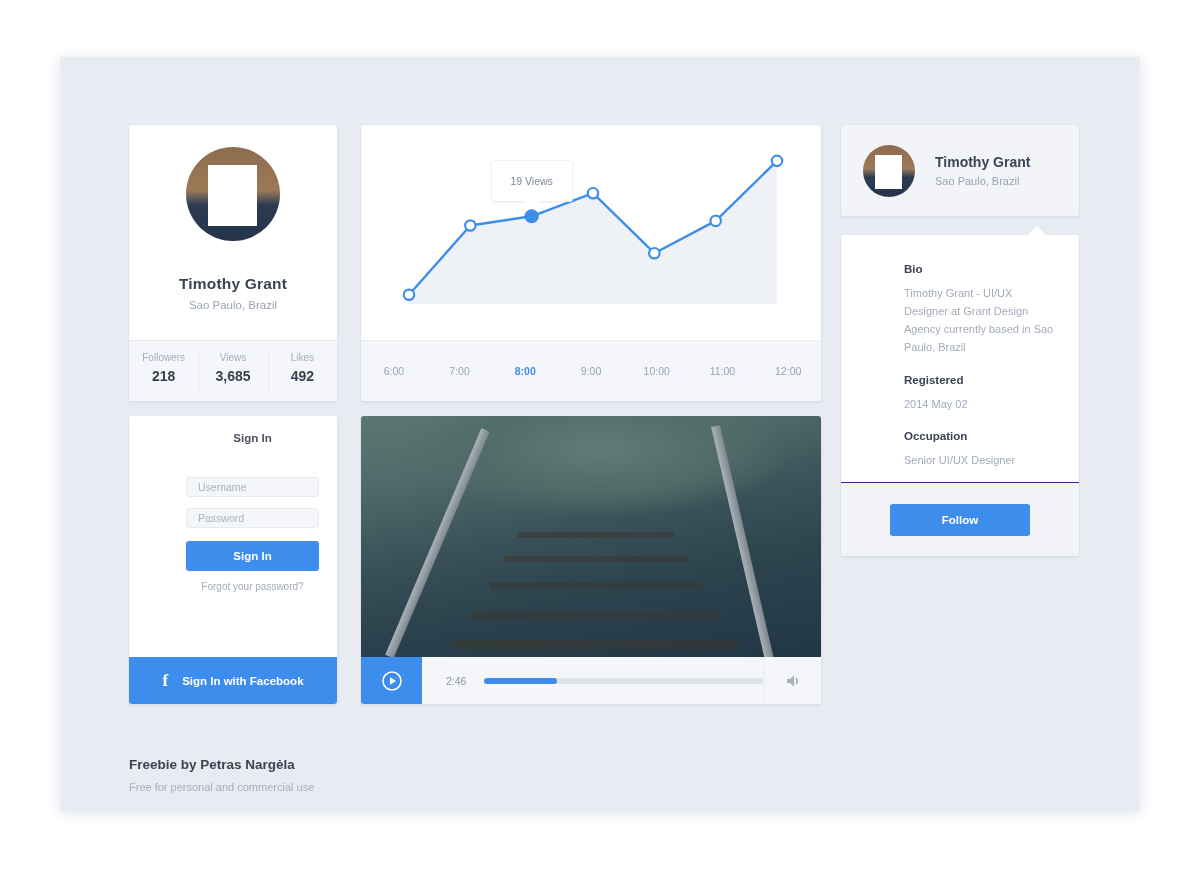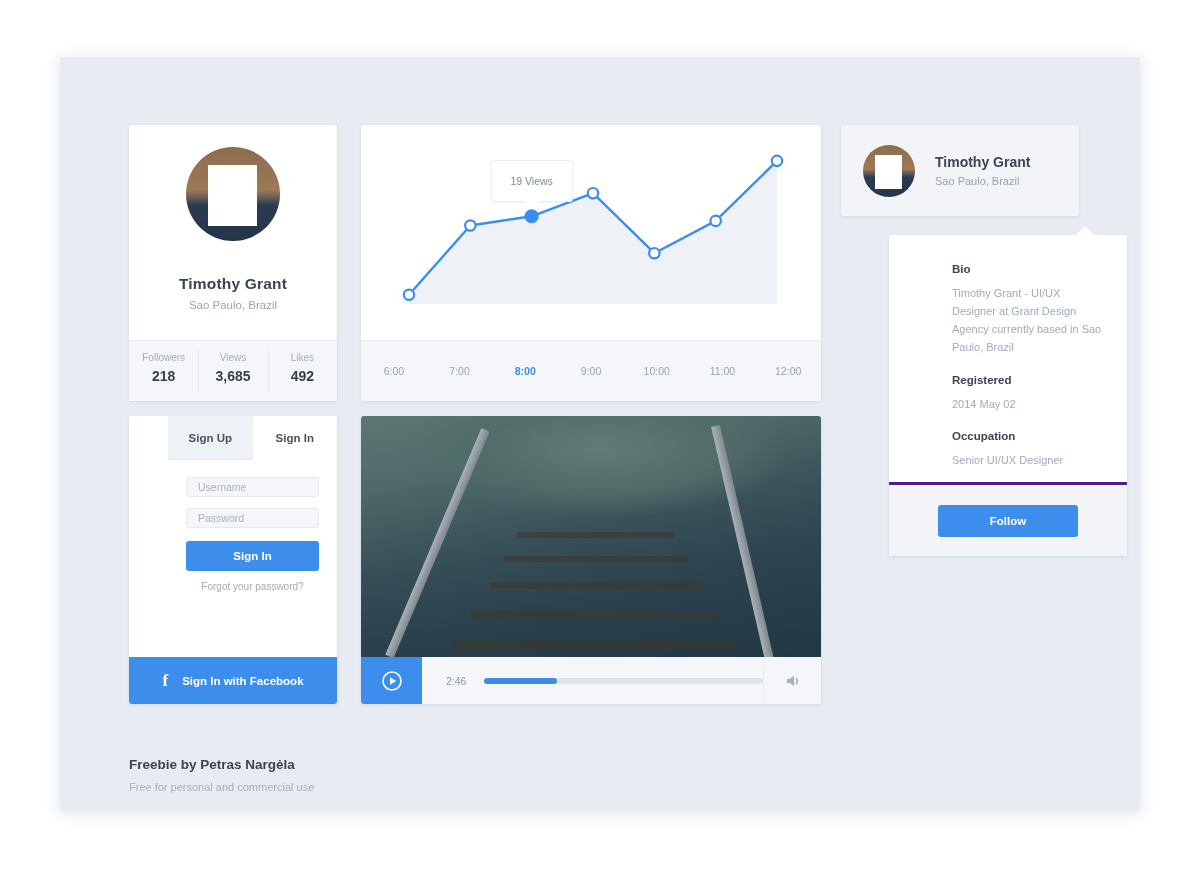--- a/index.html
+++ b/index.html
@@ -177,33 +177,33 @@
     position: relative;
   }
   #avatar-small .sheet {
     position: absolute; left: 12px; top: 10px; width: 27px; height: 34px; background: #fff;
   }
   #mini-text { margin-left: 20px; }
   #mini-name { font-size: 14px; font-weight: bold; color: #3b4354; }
   #mini-loc { font-size: 11px; color: #9aa3b4; margin-top: 5px; }
 
   
-  #bio-card { left: 781px; top: 178px; width: 238px; height: 321px; margin-left: 48px; }
+  #bio-card { left: 781px; top: 178px; width: 238px; height: 321px; }
   #bio-notch {
     position: absolute; left: 186px; top: -9px;
     border-left: 10px solid transparent; border-right: 10px solid transparent;
     border-bottom: 10px solid #fff;
   }
   #bio-body { padding: 28px 24px 0; }
   .bio-h { font-size: 11.5px; font-weight: bold; color: #3b4354; margin-bottom: 9px; }
   .bio-p { font-size: 11px; color: #a2abba; line-height: 1.65; }
   .bio-gap { height: 17px; }
   #follow-strip {
     position: absolute; left: 0; right: 0; bottom: 0; height: 74px;
-    background: #f2f4f8; border-top: 3px solid #4c1d95;
+    background: #f2f4f8; border-top: 1px solid #4c1d95;
     display: flex; align-items: center; justify-content: center;
   }
   #follow-btn {
     width: 140px; height: 32px; border: 0; border-radius: 3px;
     background: #3d8ded; color: #fff; font-size: 11.5px; font-weight: bold;
     cursor: pointer; font-family: "Liberation Sans", sans-serif;
   }
 
   
   #buttons-card { left: 781px; top: 518px; width: 238px; height: 213px; padding: 22px 22px 0; }
@@ -242,21 +242,20 @@
       </div>
       <div class="stat">
         <div class="stat-label">Likes</div>
         <div class="stat-value">492</div>
       </div>
     </div>
   </div>
 
   <div class="card" id="login-card">
     <div id="login-tabs">
-      <div class="tab">Sign Up</div>
       <div class="tab active">Sign In</div>
     </div>
     <div id="login-body">
       <input class="field" type="text" placeholder="Username" style="">
       <input class="field" type="password" placeholder="Password" style="">
       <button id="signin-btn">Sign In</button>
       <a id="forgot">Forgot your password?</a>
     </div>
     <div id="fb-btn">
       <span class="f-glyph">f</span>

